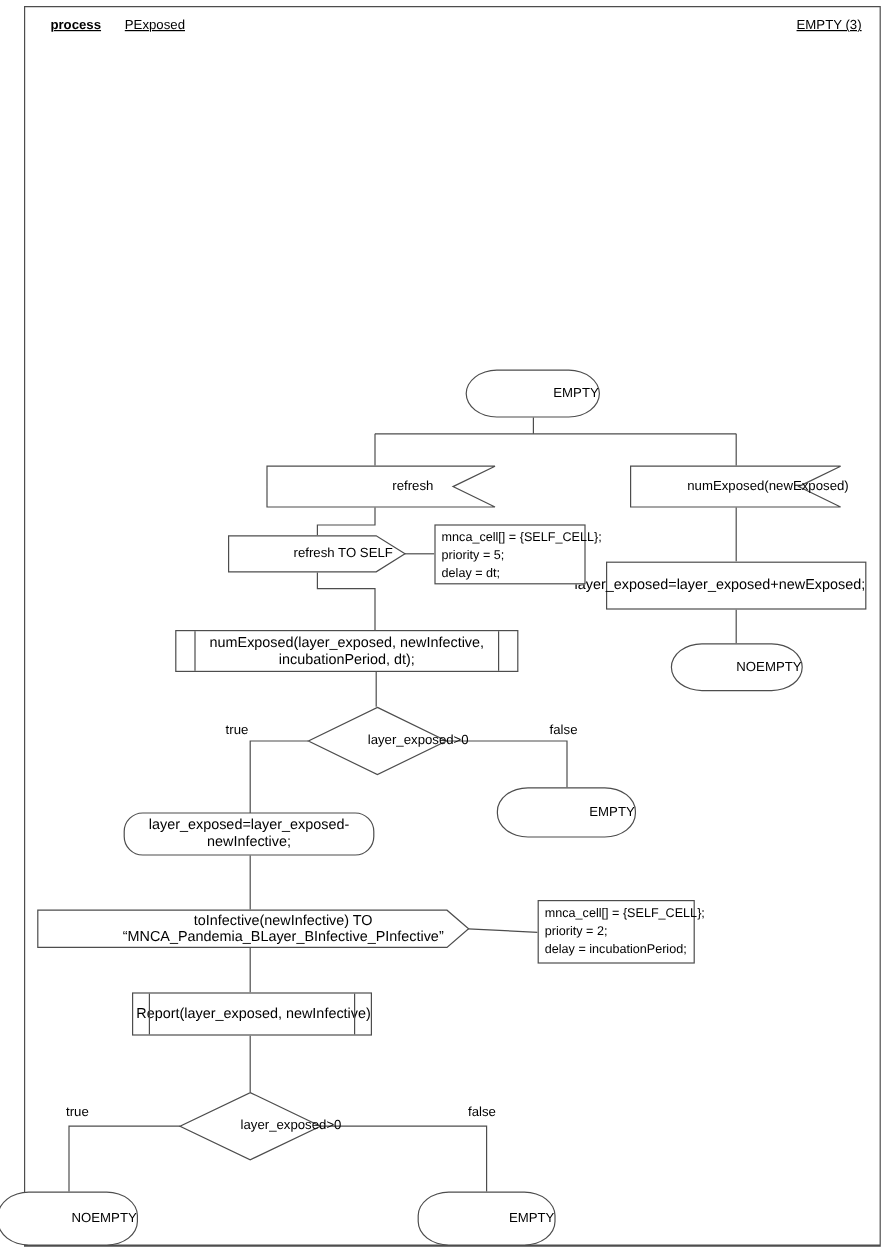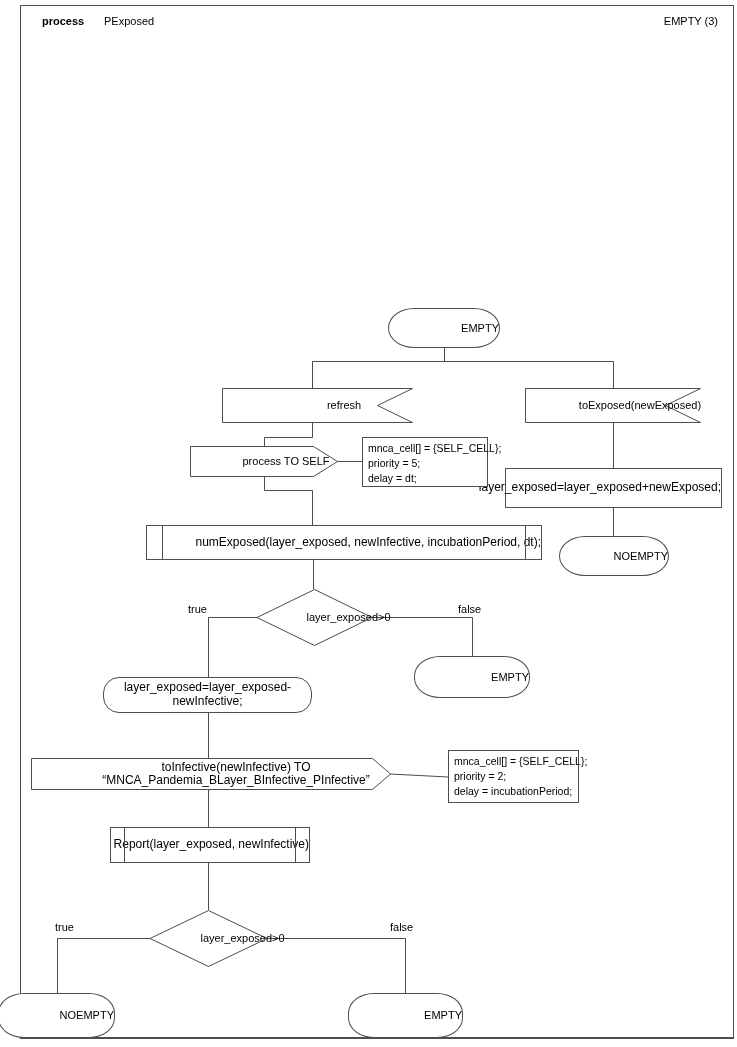--- a/index.html
+++ b/index.html
@@ -5,21 +5,21 @@
   html,body { margin:0; padding:0; background:#fff; }
   .canvas {
     position:relative; width:737px; height:1047px; background:#ffffff;
     font-family:"Liberation Sans", sans-serif; font-size:11px; color:#000;
     overflow:hidden;
   }
   .frame {
     position:absolute; left:20px; top:5px; width:714px; height:1034px;
     border:1px solid #4d4d4d; border-bottom-width:2px; box-sizing:border-box;
   }
-  .hdr { position:absolute; white-space:nowrap; }
+  .hdr { position:absolute; white-space:nowrap;text-decoration:underline; }
   .bold { font-weight:bold; }
   svg.layer { position:absolute; left:0; top:0; }
   .shape {
     position:absolute; border:1px solid #4d4d4d; background:#fff;
     display:flex; align-items:center; justify-content:flex-end;
     text-align:center; box-sizing:border-box; line-height:1.15;
   }
   .terminator { border-radius:26px / 20px; }
   .dbars { position:absolute; top:0; bottom:0; border-left:1px solid #4d4d4d; border-right:1px solid #4d4d4d; }
   .note {
@@ -92,43 +92,43 @@
     <span>EMPTY</span>
   </div>
 
   <div class="shape small" style="left:505px; top:468px; width:217px; height:40px;">
     <span>layer_exposed=layer_exposed+newExposed;</span>
   </div>
   <div class="shape small" style="left:103px; top:677px; width:209px; height:36px;border-radius:16px;">
     <span>layer_exposed=layer_exposed-newInfective;</span>
   </div>
 
-  <div class="shape small" style="left:146px; top:525px; width:396px; height:35px;">
+  <div class="shape small" style="left:146px; top:525px; width:286px; height:35px;">
     <div class="dbars" style="left:15px; right:15px;"></div>
     <span>numExposed(layer_exposed, newInfective, incubationPeriod, dt);</span>
   </div>
   <div class="shape small" style="left:110px; top:827px; width:200px; height:36px;">
     <div class="dbars" style="left:13px; right:13px;"></div>
     <span>Report(layer_exposed, newInfective)</span>
   </div>
 
   <div class="note" style="left:362px; top:437px; width:126px; height:50px;">
     <div>mnca_cell[] = {SELF_CELL};</div>
     <div>priority = 5;</div>
     <div>delay = dt;</div>
   </div>
   <div class="note" style="left:448px; top:750px; width:131px; height:53px;">
     <div>mnca_cell[] = {SELF_CELL};</div>
     <div>priority = 2;</div>
     <div>delay = incubationPeriod;</div>
   </div>
 
   <div class="plabel" style="left:222px; top:388px; width:176px; height:35px;">refresh</div>
-  <div class="plabel" style="left:525px; top:388px; width:162px; height:35px;">toExposed(newExposed)</div>
-  <div class="plabel" style="left:190px; top:446px; width:124px; height:31px;">process TO SELF</div>
+  <div class="plabel" style="left:525px; top:388px; width:162px; height:35px;">numExposed(newExposed)</div>
+  <div class="plabel" style="left:190px; top:446px; width:124px; height:31px;">refresh TO SELF</div>
   <div class="plabel small" style="left:31px; top:758px; width:342px; height:32px;">toInfective(newInfective) TO “MNCA_Pandemia_BLayer_BInfective_PInfective”</div>
   <div class="plabel" style="left:257px; top:589px; width:115px; height:57px;">layer_exposed&gt;0</div>
   <div class="plabel" style="left:150px; top:910px; width:117px; height:56px;">layer_exposed&gt;0</div>
 
   <div class="flabel" style="left:188px; top:603px;">true</div>
   <div class="flabel" style="left:458px; top:603px;">false</div>
   <div class="flabel" style="left:55px; top:921px;">true</div>
   <div class="flabel" style="left:390px; top:921px;">false</div>
 
 </div>

